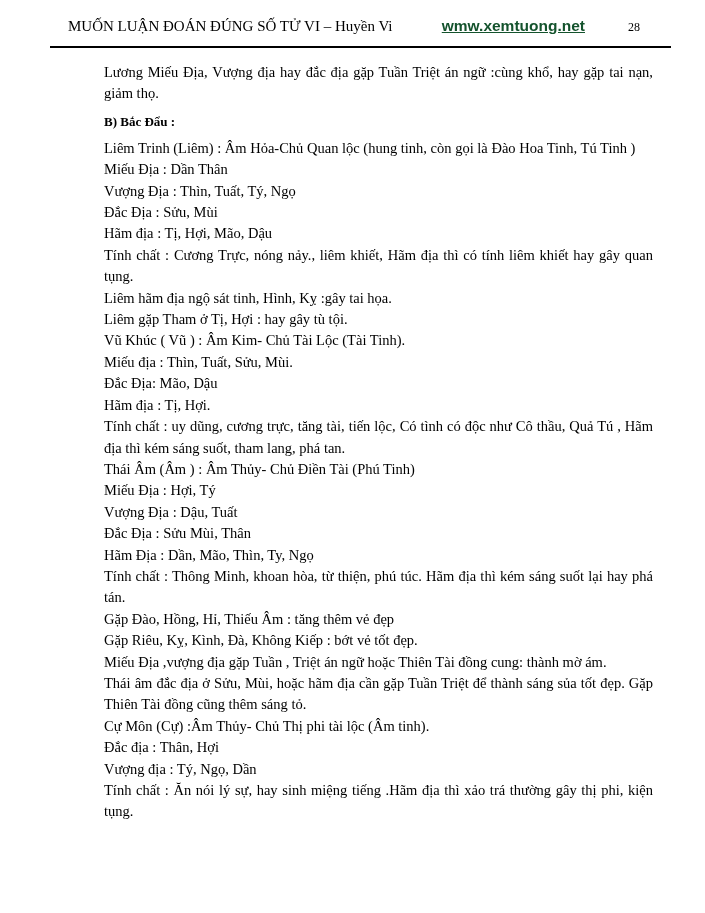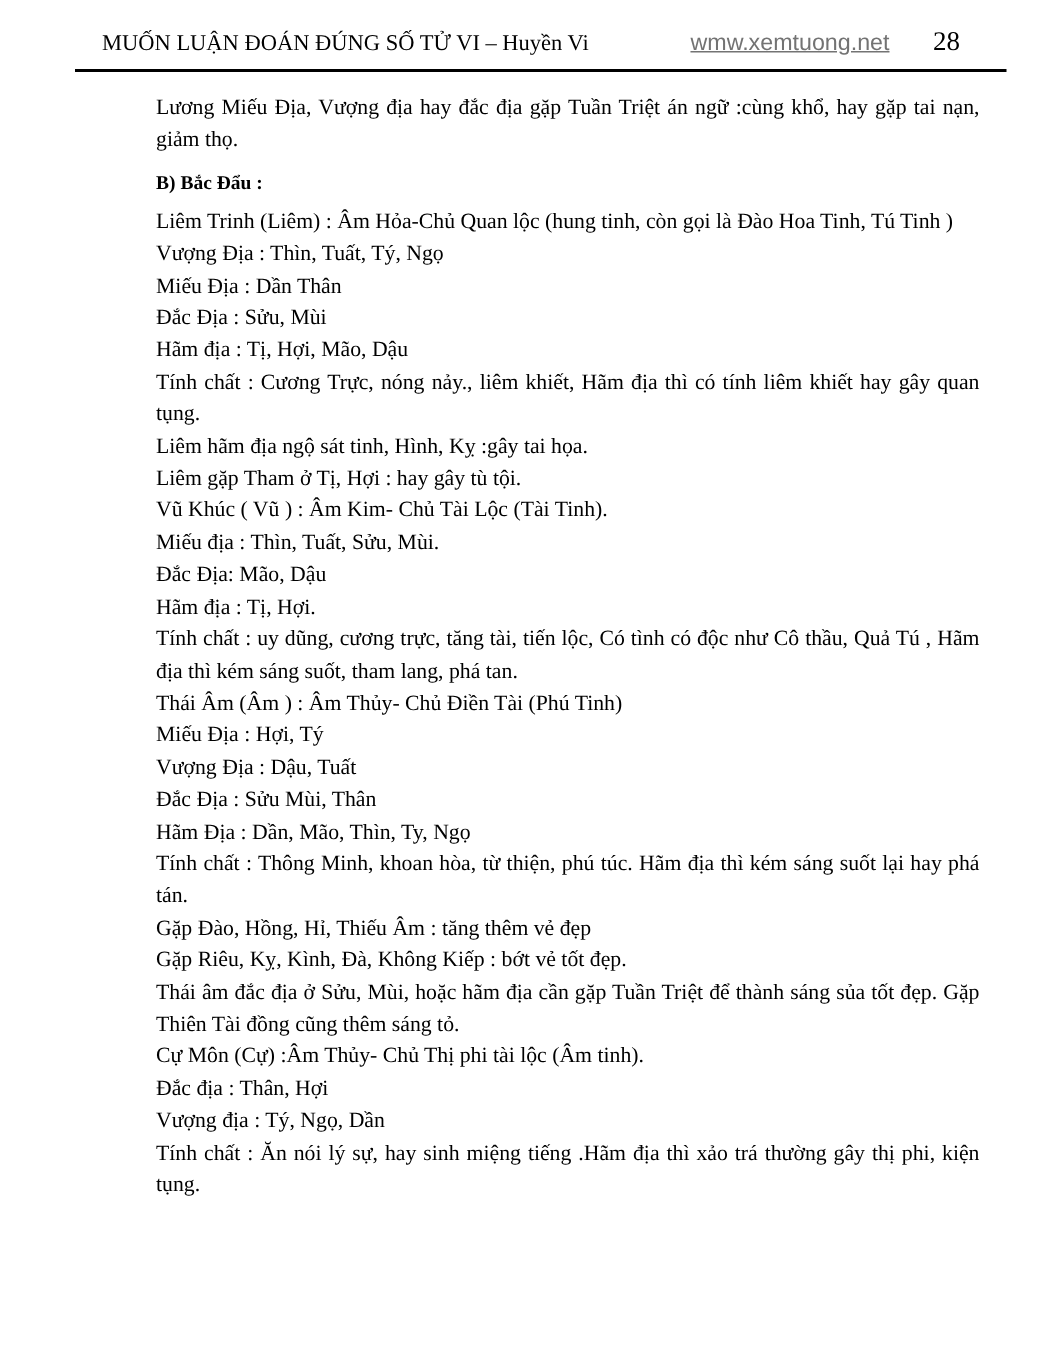--- a/index.html
+++ b/index.html
@@ -24,30 +24,30 @@
     display: flex;
     align-items: baseline;
     white-space: nowrap;
   }
   .header-title {
     flex: 1;
     font-size: 15px;
   }
   .site-link {
     font-family: "Liberation Sans", sans-serif;
-    font-weight: 400;
+    font-weight: 700;
     font-size: 15.5px;
     text-decoration: underline;
-    color: #737373;
+    color: #14532d;
     cursor: pointer;
     text-align: right;
   }
   .page-num {
-    margin-left: 29px;
-    font-size: 18px;
+    margin-left: 43px;
+    font-size: 12px;
   }
   .rule {
     position: absolute;
     top: 46px;
     left: 50px;
     width: 621px;
     height: 2px;
     background: #000000;
   }
   .content {
@@ -82,40 +82,41 @@
     <span class="page-num">28</span>
   </div>
 
   <div class="rule"></div>
 
   <div class="content">
     <p class="para">Lương Miếu Địa, Vượng địa hay đắc địa gặp Tuần Triệt án ngữ :cùng khổ, hay gặp tai nạn, giảm thọ.</p>
     <h2 class="heading">B) Bắc Đẩu :</h2>
     <div>
         <p>Liêm Trinh (Liêm) : Âm Hỏa-Chủ Quan lộc (hung tinh, còn gọi là Đào Hoa Tinh, Tú Tinh )</p>
+        <p>Miếu Địa : Dần Thân</p>
         <p>Vượng Địa : Thìn, Tuất, Tý, Ngọ</p>
-        <p>Miếu Địa : Dần Thân</p>
         <p>Đắc Địa : Sửu, Mùi</p>
         <p>Hãm địa : Tị, Hợi, Mão, Dậu</p>
         <p>Tính chất : Cương Trực, nóng nảy., liêm khiết, Hãm địa thì có tính liêm khiết hay gây quan tụng.</p>
         <p>Liêm hãm địa ngộ sát tinh, Hình, Kỵ :gây tai họa.</p>
         <p>Liêm gặp Tham ở Tị, Hợi : hay gây tù tội.</p>
         <p>Vũ Khúc ( Vũ ) : Âm Kim- Chủ Tài Lộc (Tài Tinh).</p>
         <p>Miếu địa : Thìn, Tuất, Sửu, Mùi.</p>
         <p>Đắc Địa: Mão, Dậu</p>
         <p>Hãm địa : Tị, Hợi.</p>
         <p>Tính chất : uy dũng, cương trực, tăng tài, tiến lộc, Có tình có độc như Cô thầu, Quả Tú , Hãm địa thì kém sáng suốt, tham lang, phá tan.</p>
         <p>Thái Âm (Âm ) : Âm Thủy- Chủ Điền Tài (Phú Tinh)</p>
         <p>Miếu Địa : Hợi, Tý</p>
         <p>Vượng Địa : Dậu, Tuất</p>
         <p>Đắc Địa : Sửu Mùi, Thân</p>
         <p>Hãm Địa : Dần, Mão, Thìn, Ty, Ngọ</p>
         <p>Tính chất : Thông Minh, khoan hòa, từ thiện, phú túc. Hãm địa thì kém sáng suốt lại hay phá tán.</p>
         <p>Gặp Đào, Hồng, Hỉ, Thiếu Âm : tăng thêm vẻ đẹp</p>
         <p>Gặp Riêu, Kỵ, Kình, Đà, Không Kiếp  : bớt vẻ tốt đẹp.</p>
+        <p>Miếu Địa ,vượng địa gặp Tuần , Triệt án ngữ  hoặc Thiên Tài đồng cung: thành mờ ám.</p>
         <p>Thái âm đắc địa ở Sửu, Mùi, hoặc hãm địa cần gặp Tuần Triệt để thành sáng sủa tốt đẹp. Gặp Thiên Tài đồng cũng thêm sáng tỏ.</p>
         <p>Cự Môn (Cự) :Âm Thủy- Chủ Thị phi tài lộc (Âm tinh).</p>
         <p>Đắc địa : Thân, Hợi</p>
         <p>Vượng địa : Tý, Ngọ, Dần</p>
         <p>Tính chất : Ăn nói lý sự, hay sinh miệng tiếng .Hãm địa thì xảo trá thường gây thị phi, kiện tụng.</p>
       </div>
   </div>
 
 </div>
 

